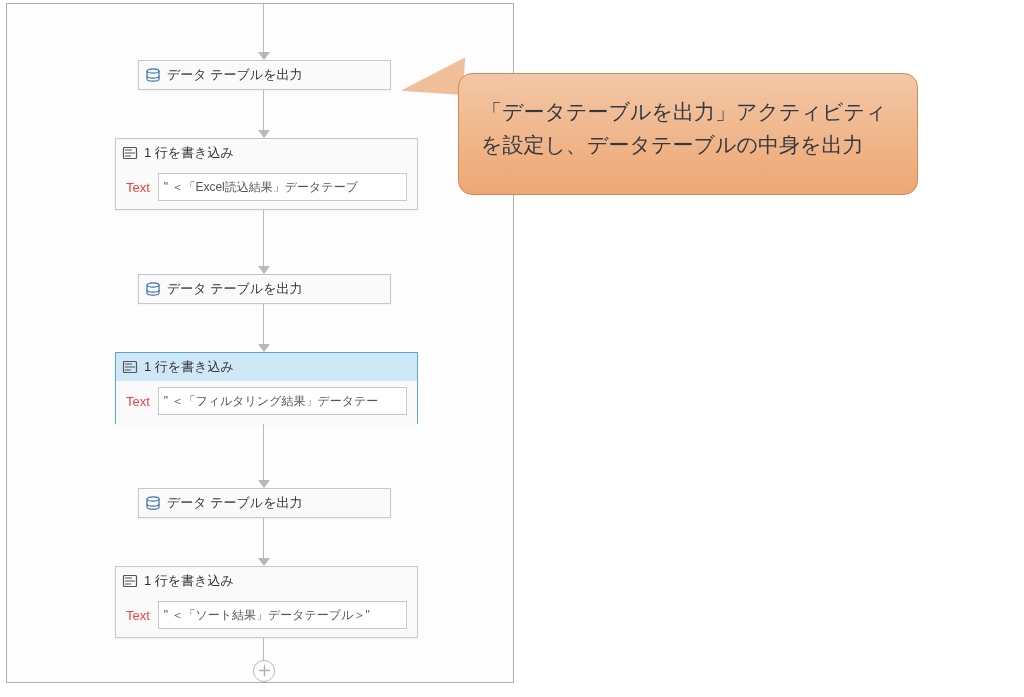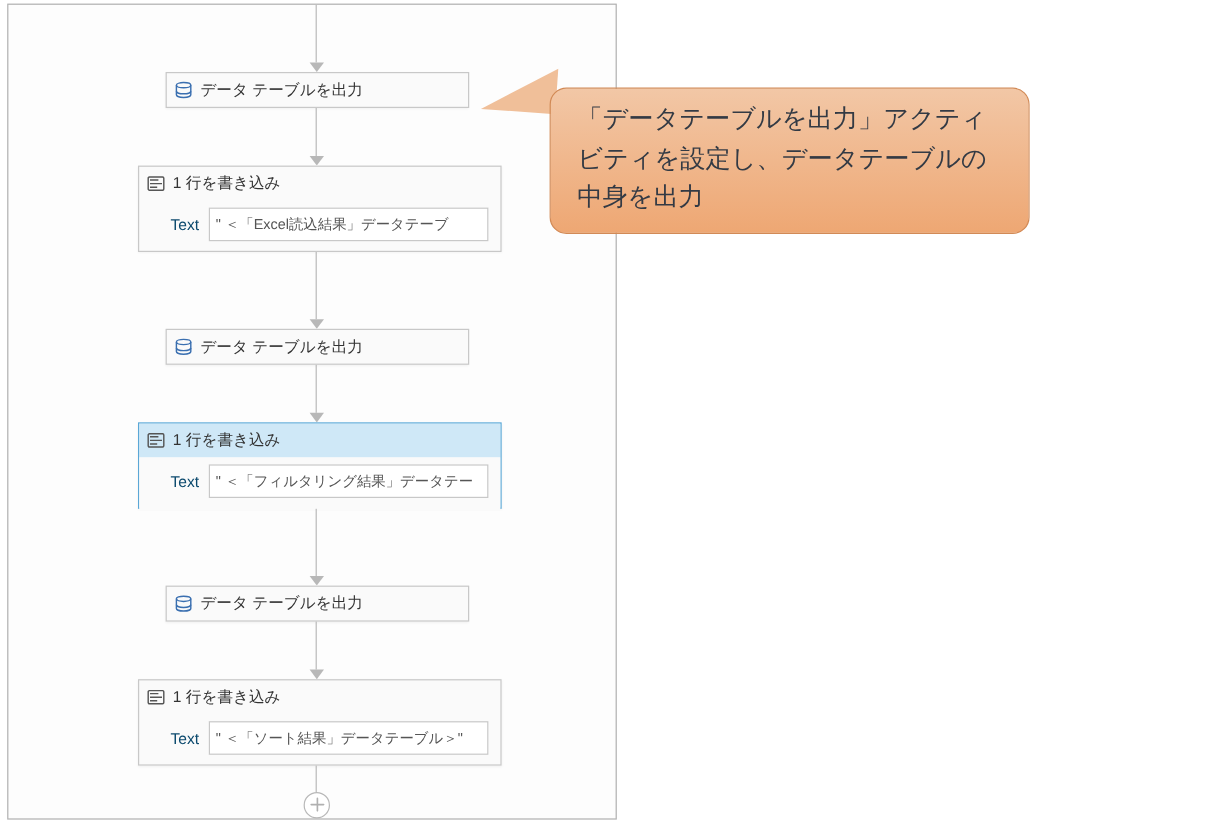--- a/index.html
+++ b/index.html
@@ -52,23 +52,22 @@
     font-size: 13px;
     color: #333;
   }
   .act-body {
     padding: 6px 10px 10px 10px;
     display: flex;
     align-items: center;
     gap: 8px;
   }
   .act-label {
-    color: #0c4a6e;
+    color: #ef4444;
     font-size: 13px;
-    margin-left: 16px;
   }
   .act-input {
     flex: 1;
     border: 1px solid #c8c8c8;
     background: #fff;
     font-family: inherit;
     font-size: 12px;
     padding: 3px 5px;
     color: #555;
     height: 20px;
@@ -106,27 +105,27 @@
     width: 16px;
     height: 16px;
     display: inline-block;
     flex: 0 0 16px;
   }
   
   .callout {
     position: absolute;
     left: 458px;
     top: 73px;
-    width: 400px;
+    width: 460px;
     height: 122px;
     background: linear-gradient(to bottom, #f2c7a6 0%, #eea773 100%);
     border: 1px solid #d28a56;
     border-radius: 14px;
     box-sizing: border-box;
-    padding: 10px 18px 14px 22px;
+    padding: 22px 18px 14px 22px;
     color: #333a44;
     font-size: 21px;
     line-height: 1.55;
   }
   .callout-tail {
     position: absolute;
     left: 402px;
     top: 55px;
     width: 0; height: 0;
     border-bottom: 38px solid #f0bf99;

